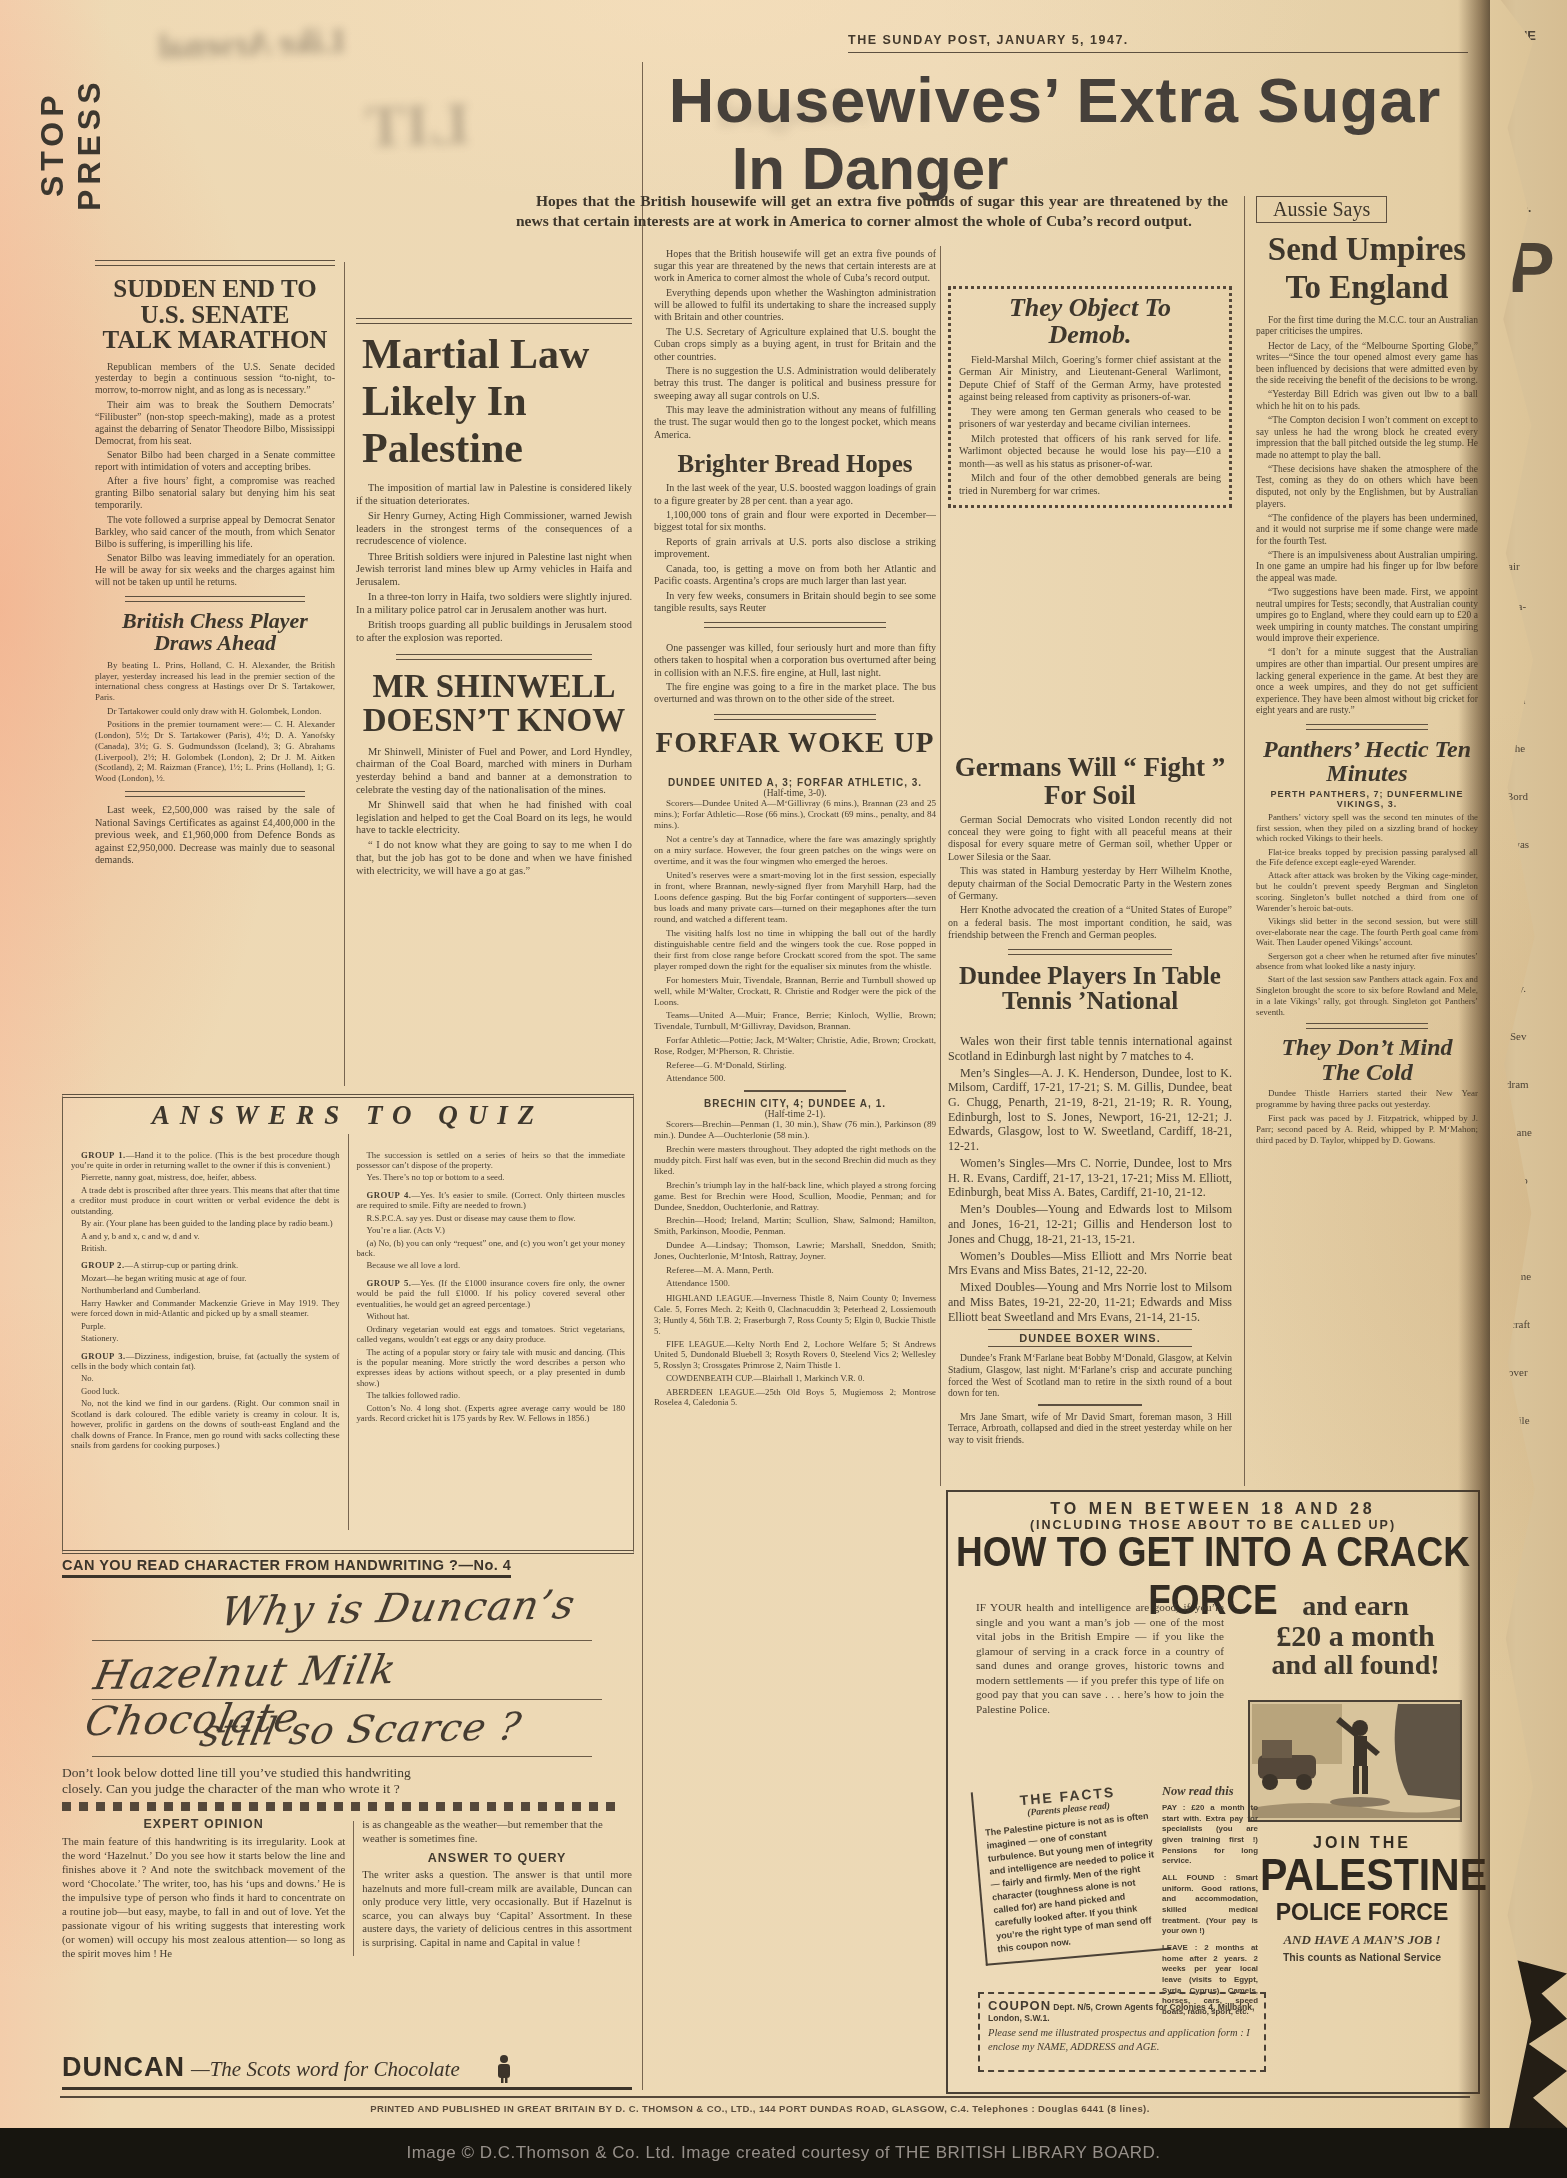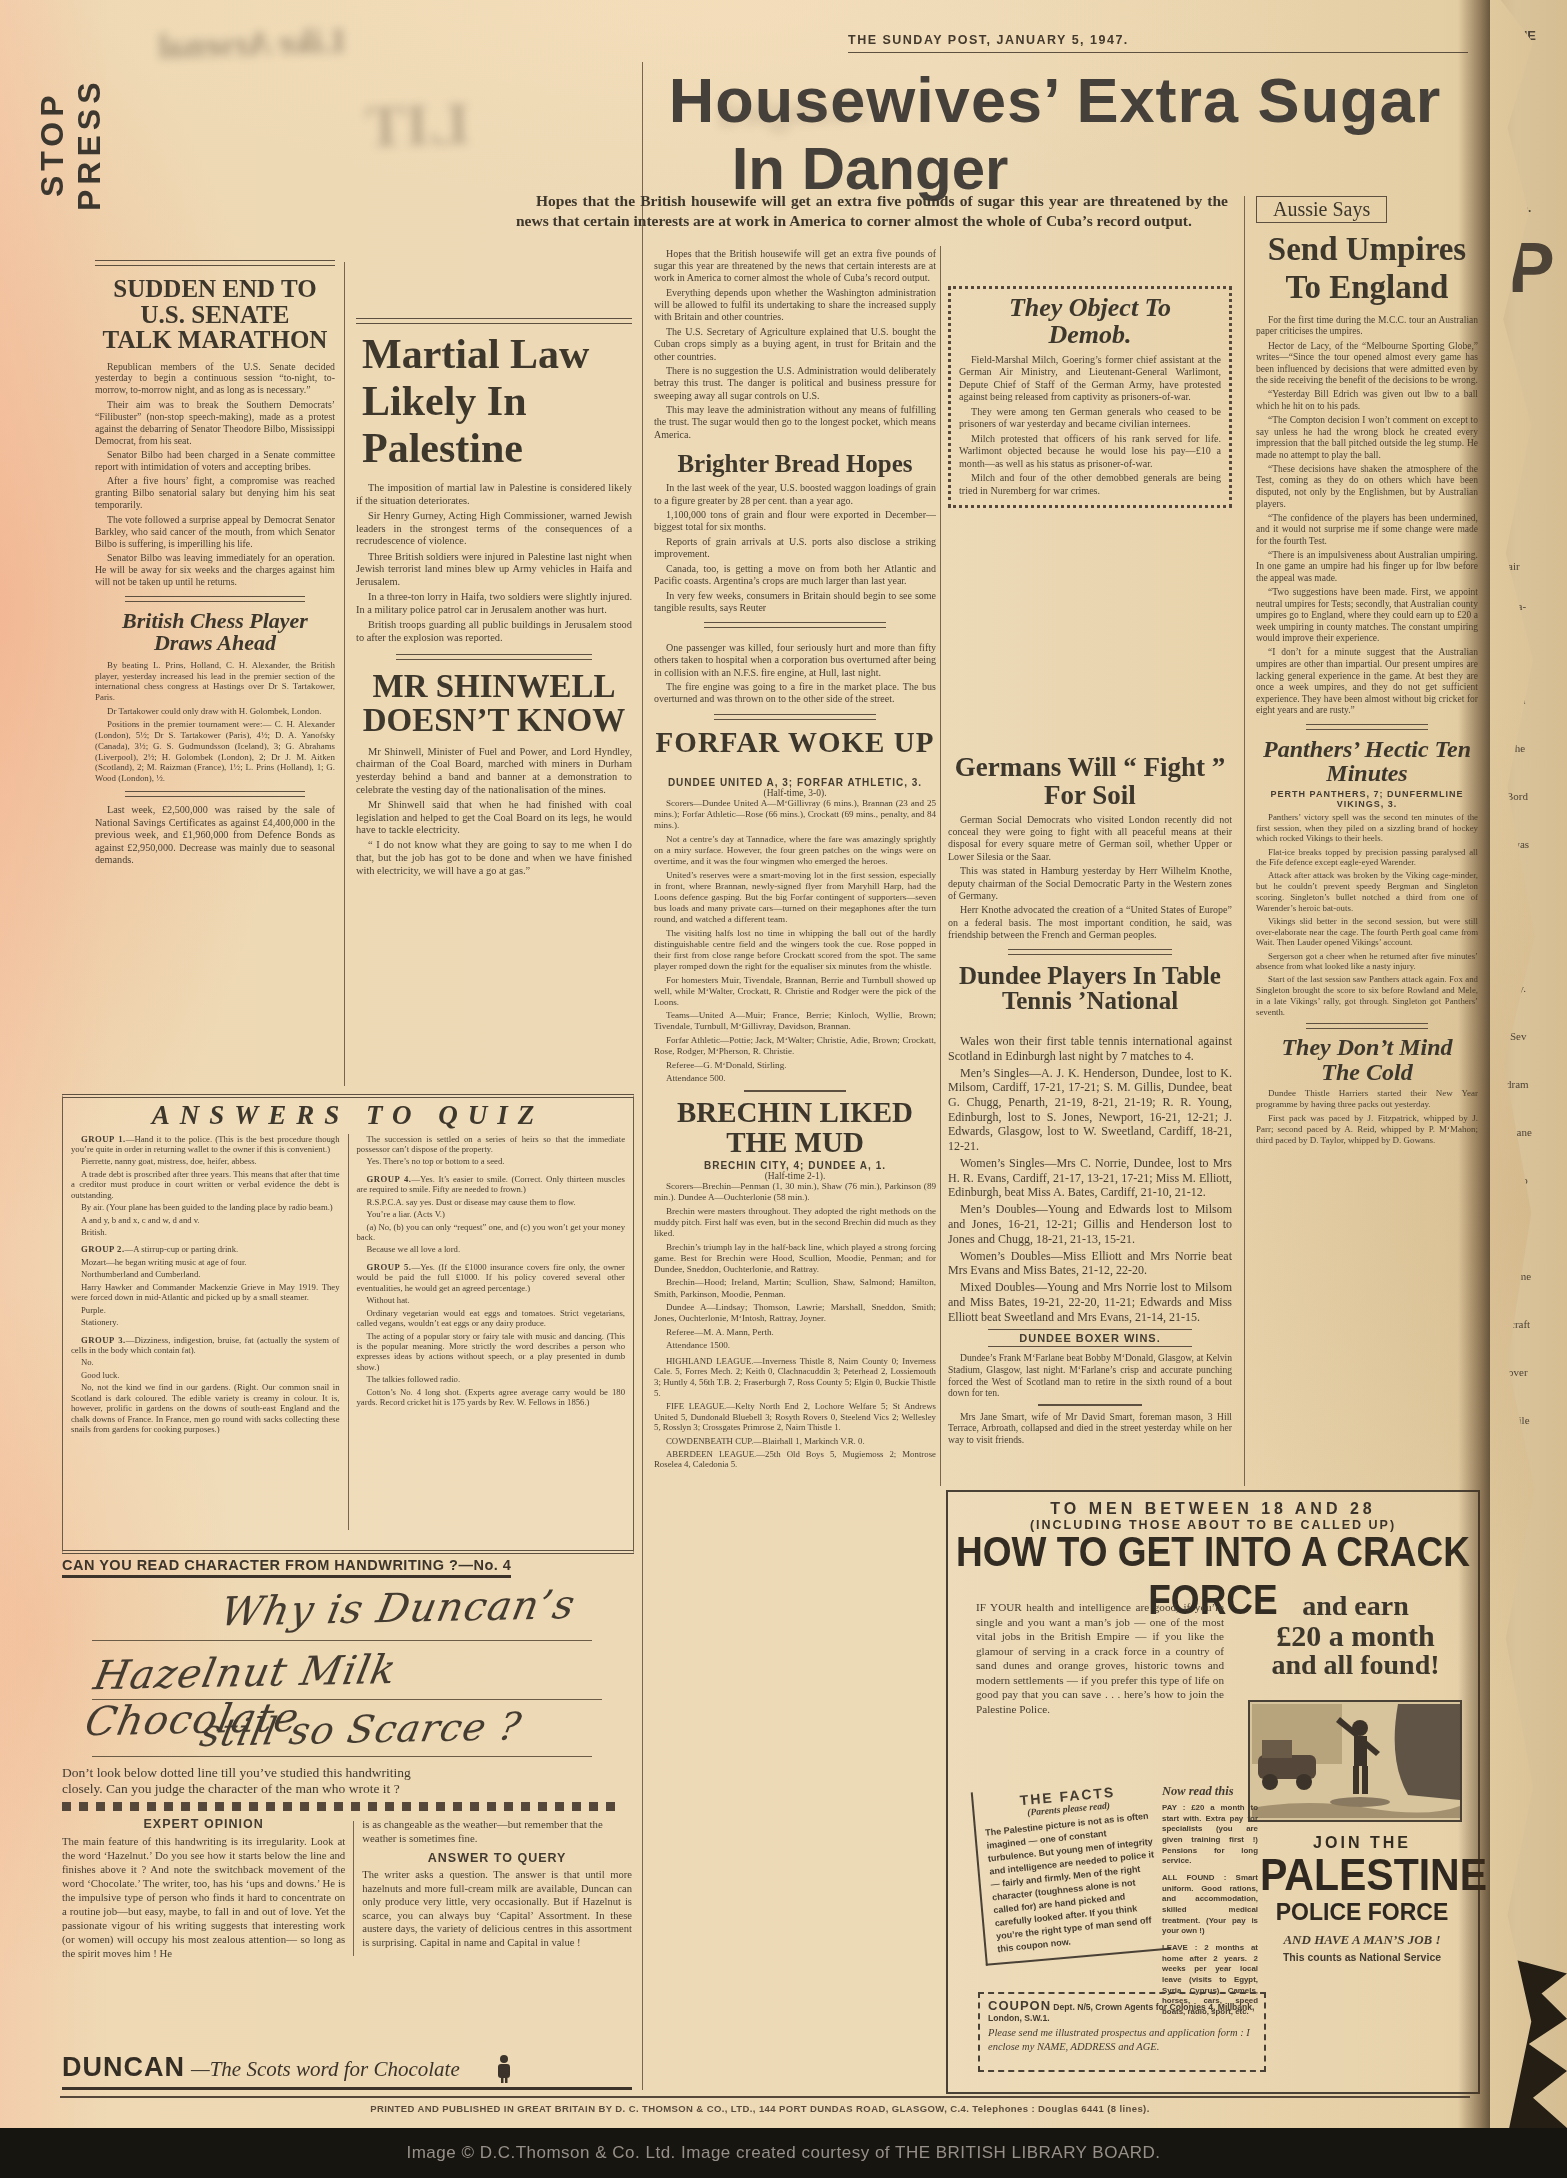--- a/index.html
+++ b/index.html
@@ -22,21 +22,21 @@
   .flow{color:#463e31;}
   .hed{font-weight:bold;color:#3e372c;text-align:center;line-height:1.02;}
   .sans{font-family:"Liberation Sans",sans-serif;}
   .ital{font-style:italic;}
   .ctr{text-align:center;text-indent:0!important;}
   .score{font-family:"Liberation Sans",sans-serif;font-weight:bold;letter-spacing:1px;text-align:center;text-indent:0!important;}
   .nohang{text-indent:0!important;}
   
   .qbox{border:1.5px solid #6b5c48;border-top:4px double #5d5040;border-bottom:4px double #5d5040;background:rgba(255,245,220,.12);}
   .qcols{display:flex;}
-  .qcol{flex:1;padding:4px 8px 0 8px;}
+  .qcol{flex:1;padding:4px 8px 0 8px;margin-top:16px;}
   .qdiv{width:1px;background:#776550;margin:4px 0;}
   .qcol p{margin:0 0 2px;text-indent:10px;text-align:justify;line-height:1.2;font-size:8.7px;}
   .glabel{font-weight:bold;letter-spacing:.5px;}
   .qgap{margin-top:7px!important;}
   
   .script{font-family:"DejaVu Serif",serif;font-style:italic;color:#453c31;transform:skewX(-12deg) rotate(-1.2deg);letter-spacing:1px;}
   .ruleline{border-bottom:1.3px solid #6b5c48;}
   .dotsep{height:9px;background:repeating-linear-gradient(90deg,#55483a 0 9px,transparent 9px 17px);}
   
   .adbox{border:2.5px solid #4a4136;background:rgba(250,235,205,.15);}
@@ -236,24 +236,20 @@
     <p>Not a centre’s day at Tannadice, where the fare was amazingly sprightly on a miry surface.  However, the four green patches on the wings were on overtime, and it was the four wingmen who emerged the heroes.</p>
     <p>United’s reserves were a smart-moving lot in the first session, especially in front, where Brannan, newly-signed flyer from Maryhill Harp, had the Loons defence gasping.  But the big Forfar contingent of supporters—seven bus loads and many private cars—turned on their megaphones after the turn round, and watched a different team.</p>
     <p>The visiting halfs lost no time in whipping the ball out of the hardly distinguishable centre field and the wingers took the cue.  Rose popped in their first from close range before Crockatt scored from the spot.  The same player romped down the right for the equaliser six minutes from the whistle.</p>
     <p>For homesters Muir, Tivendale, Brannan, Berrie and Turnbull showed up well, while M‘Walter, Crockatt, R. Christie and Rodger were the pick of the Loons.</p>
     <p>Teams—United A—Muir; France, Berrie; Kinloch, Wyllie, Brown; Tivendale, Turnbull, M‘Gillivray, Davidson, Brannan.</p>
     <p>Forfar Athletic—Pottie; Jack, M‘Walter; Christie, Adie, Brown; Crockatt, Rose, Rodger, M‘Pherson, R. Christie.</p>
     <p>Referee—G. M‘Donald, Stirling.</p>
     <p>Attendance 500.</p>
   </div>
   <div class="hr1" style="margin:6px 90px;"></div>
-  <div class="hed" style="font-size:29px;">
-    <div>BRECHIN LIKED</div>
-    <div>THE MUD</div>
-  </div>
   <div class="score" style="font-size:10px;margin-top:3px;">BRECHIN  CITY,  4;  DUNDEE  A,  1.</div>
   <div class="ctr" style="font-size:9.5px;">(Half-time 2-1).</div>
   <div style="font-size:9.1px;">
     <p>Scorers—Brechin—Penman (1, 30 min.), Shaw (76 min.), Parkinson (89 min.).  Dundee A—Ouchterlonie (58 min.).</p>
     <p>Brechin were masters throughout.  They adopted the right methods on the muddy pitch.  First half was even, but in the second Brechin did much as they liked.</p>
     <p>Brechin’s triumph lay in the half-back line, which played a strong forcing game.  Best for Brechin were Hood, Scullion, Moodie, Penman; and for Dundee, Sneddon, Ouchterlonie, and Rattray.</p>
     <p>Brechin—Hood; Ireland, Martin; Scullion, Shaw, Salmond; Hamilton, Smith, Parkinson, Moodie, Penman.</p>
     <p>Dundee A—Lindsay; Thomson, Lawrie; Marshall, Sneddon, Smith; Jones, Ouchterlonie, M‘Intosh, Rattray, Joyner.</p>
     <p>Referee—M. A. Mann, Perth.</p>
     <p>Attendance 1500.</p>

